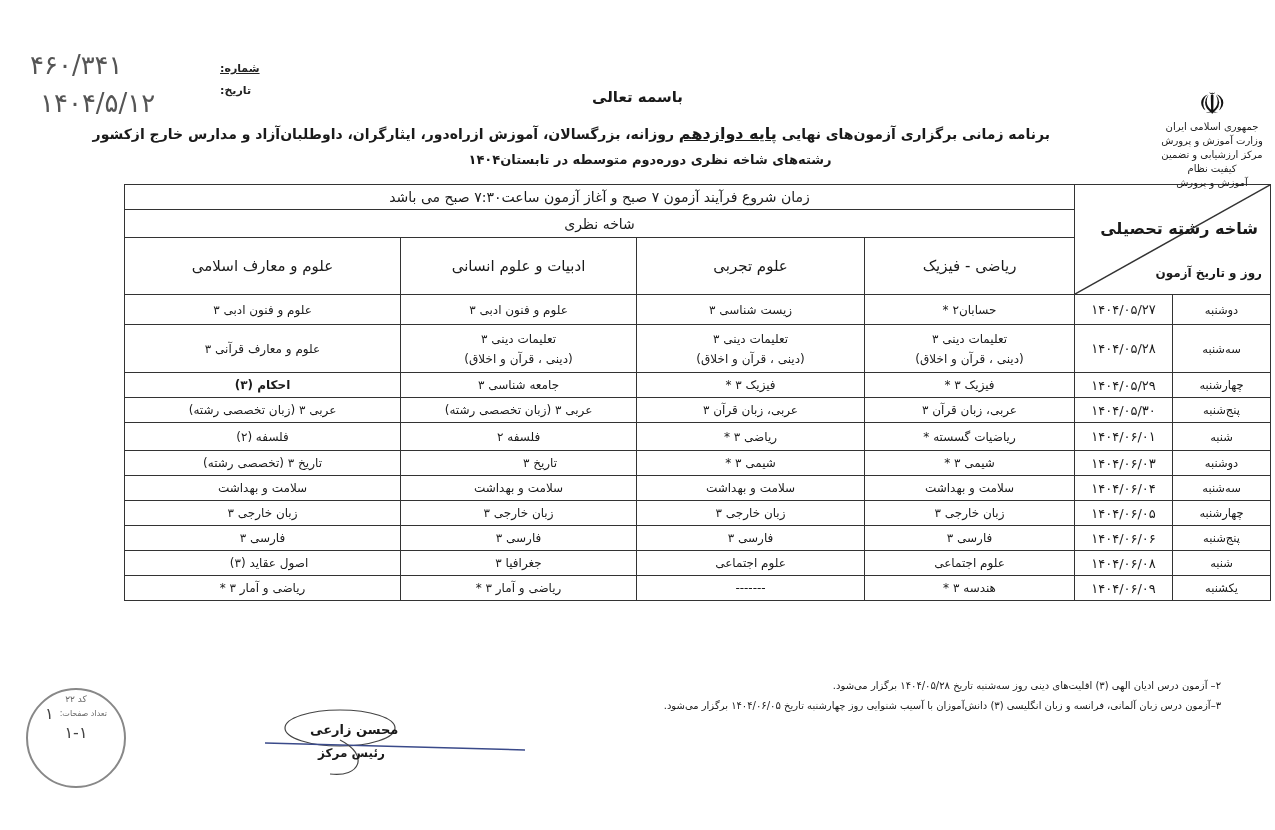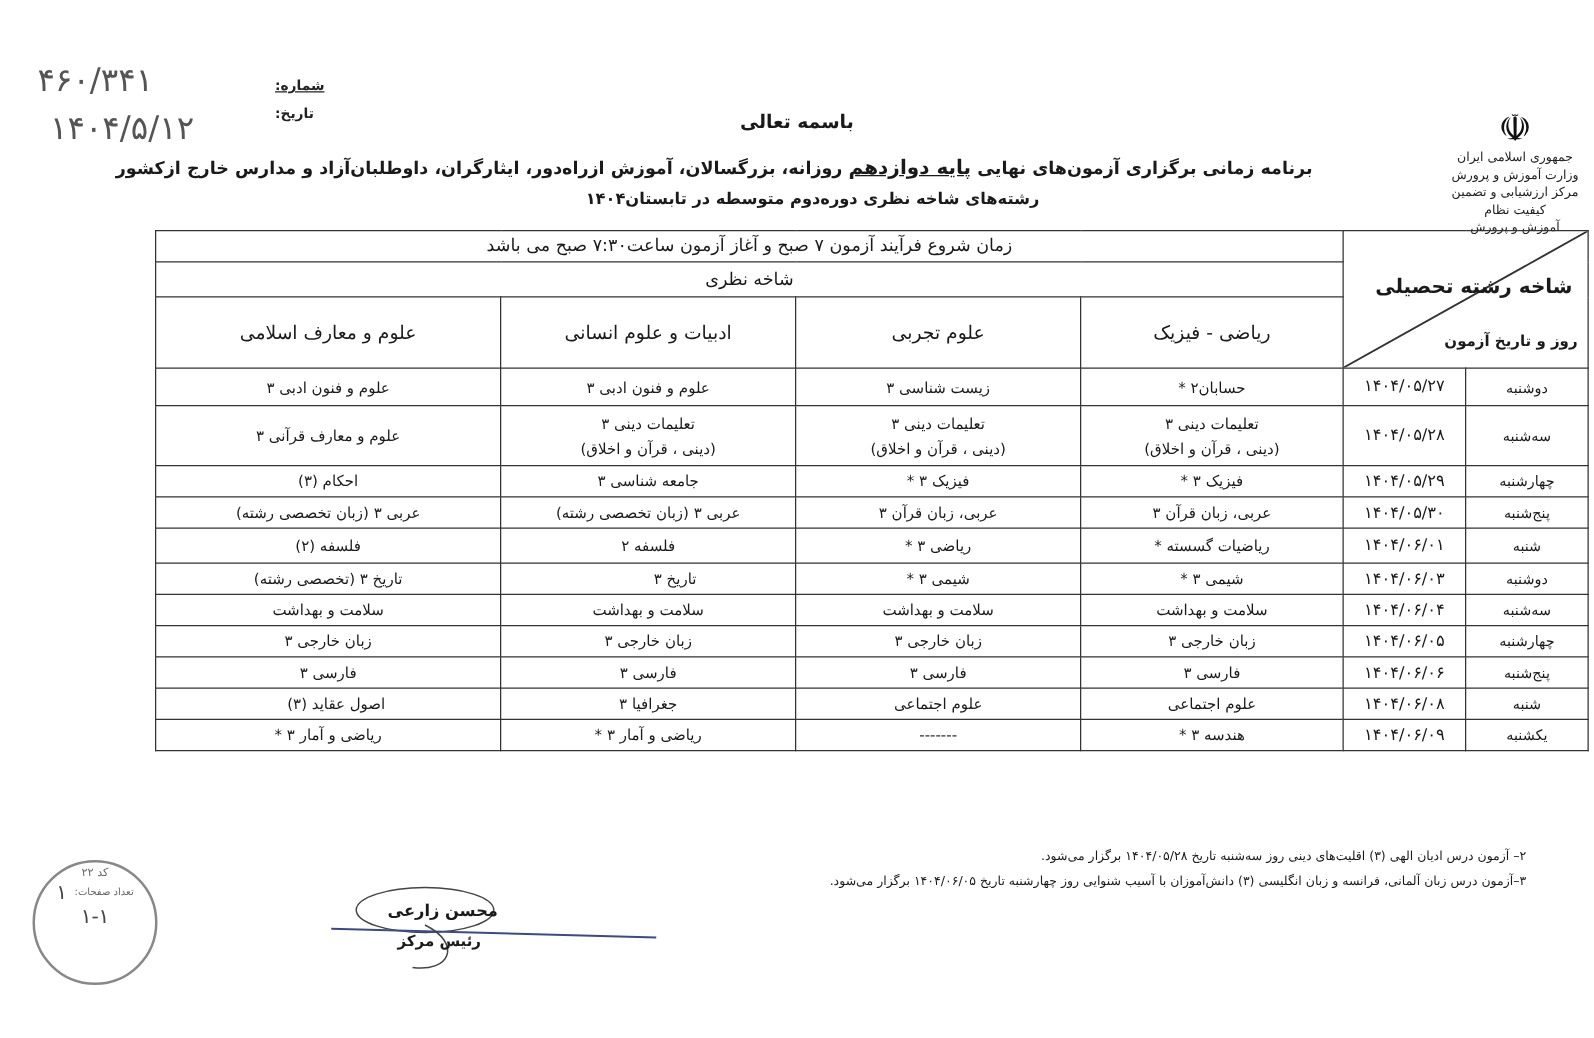--- a/index.html
+++ b/index.html
@@ -120,21 +120,21 @@
         <td class="cell" style="white-space: pre-line;">تعلیمات دینی ۳
 (دینی ، قرآن و اخلاق)</td>
         <td class="cell" style="white-space: pre-line;">علوم و معارف قرآنی ۳</td>
       </tr>
       <tr style="height: 25px;">
         <td class="day">چهارشنبه</td>
         <td class="date">۱۴۰۴/۰۵/۲۹</td>
         <td class="cell" style="white-space: pre-line;">فیزیک ۳ *</td>
         <td class="cell" style="white-space: pre-line;">فیزیک ۳ *</td>
         <td class="cell" style="white-space: pre-line;">جامعه شناسی ۳</td>
-        <td class="cell" style="white-space: pre-line;">احکام (۳)</td>
+        <td class="cell" style="white-space: pre-line; font-weight: bold;">احکام (۳)</td>
       </tr>
       <tr style="height: 25px;">
         <td class="day">پنج‌شنبه</td>
         <td class="date">۱۴۰۴/۰۵/۳۰</td>
         <td class="cell" style="white-space: pre-line;">عربی، زبان قرآن ۳</td>
         <td class="cell" style="white-space: pre-line;">عربی، زبان قرآن ۳</td>
         <td class="cell" style="white-space: pre-line;">عربی ۳ (زبان تخصصی رشته)</td>
         <td class="cell" style="white-space: pre-line;">عربی ۳ (زبان تخصصی رشته)</td>
       </tr>
       <tr style="height: 28px;">

